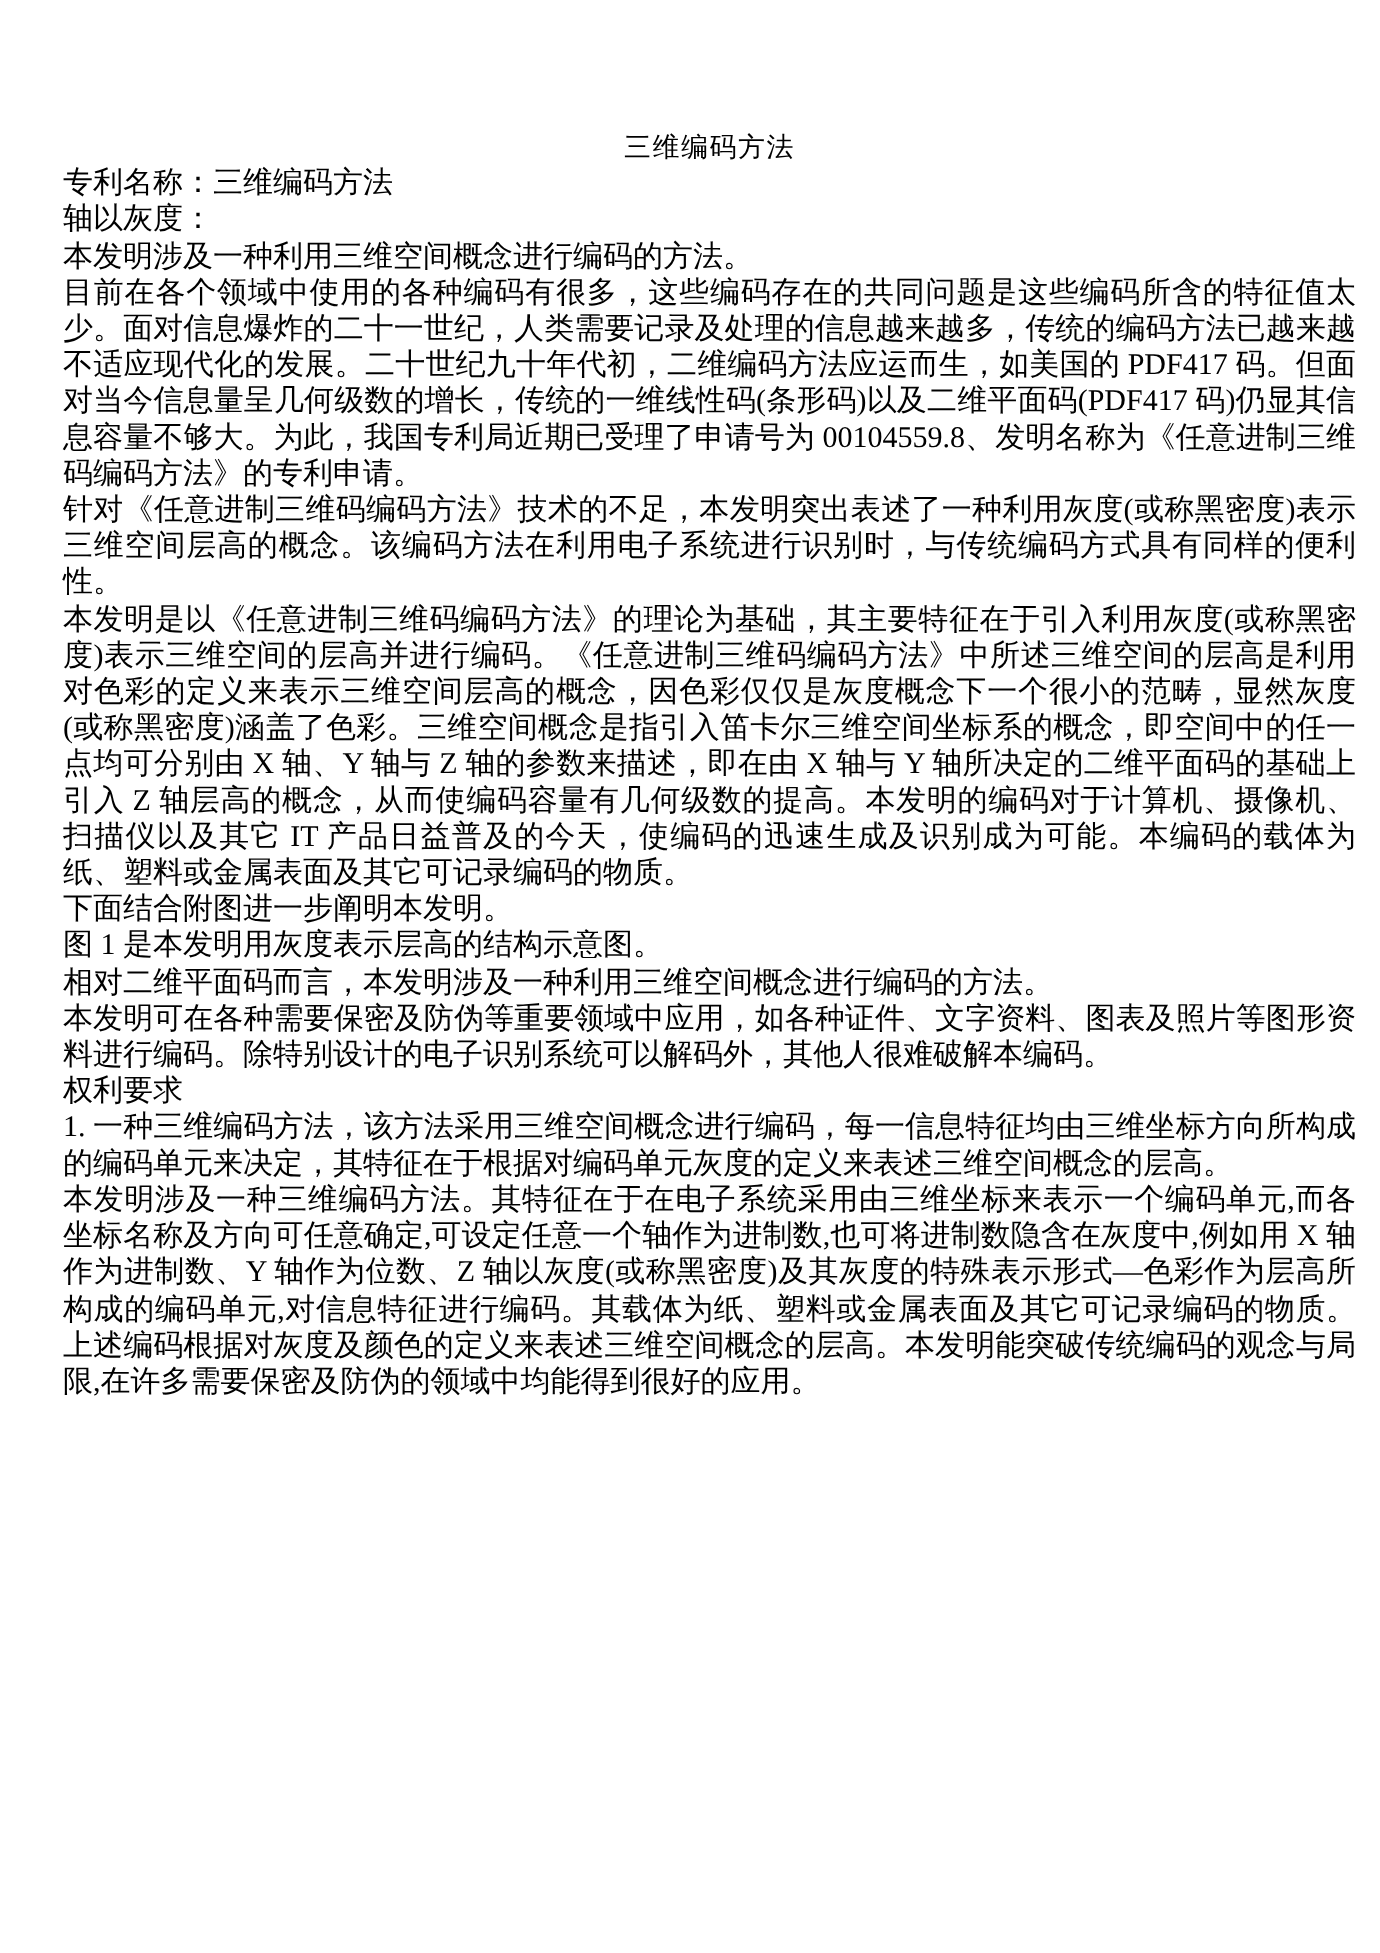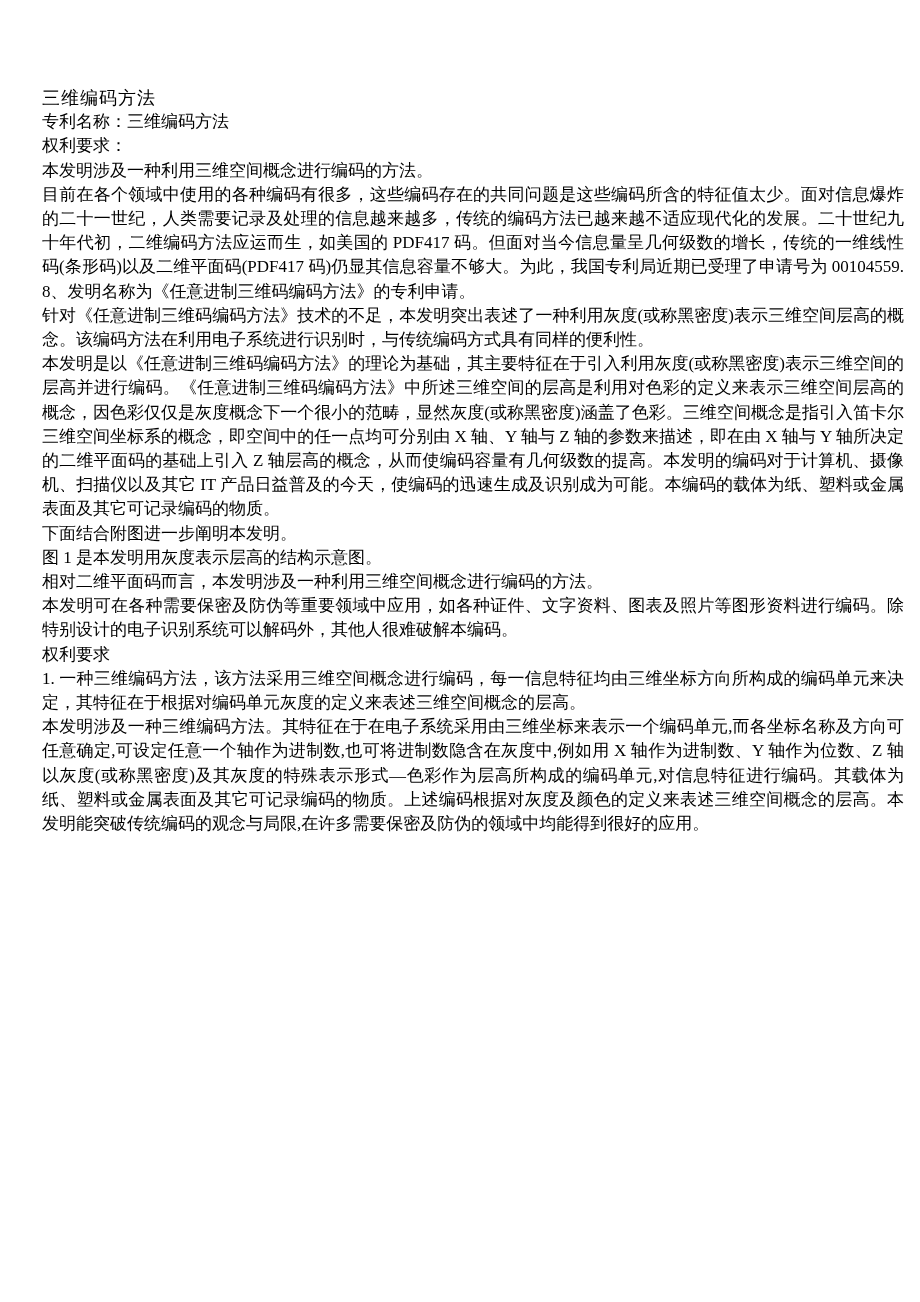--- a/index.html
+++ b/index.html
@@ -15,37 +15,38 @@
     font-family: "Liberation Serif", "DejaVu Serif", serif;
   }
   .page {
     box-sizing: border-box;
     width: 920px;
     padding: 86px 16px 0 42px;
   }
   .doc-title {
     font-size: 18px;
     line-height: 24.2px;
+    text-align: center;
     letter-spacing: 1px;
   }
   .ln {
     margin: 0;
-    font-size: 17px;
+    font-size: 20px;
     line-height: 24.2px;
     text-align: justify;
     word-break: break-all;
   }
 </style>
 </head>
 <body>
 
 <div class="page">
   <div class="doc-title">三维编码方法</div>
   <p class="ln">专利名称：三维编码方法</p>
-  <p class="ln">权利要求：</p>
+  <p class="ln">轴以灰度：</p>
   <p class="ln">本发明涉及一种利用三维空间概念进行编码的方法。</p>
   <p class="ln">目前在各个领域中使用的各种编码有很多，这些编码存在的共同问题是这些编码所含的特征值太少。面对信息爆炸的二十一世纪，人类需要记录及处理的信息越来越多，传统的编码方法已越来越不适应现代化的发展。二十世纪九十年代初，二维编码方法应运而生，如美国的 PDF417 码。但面对当今信息量呈几何级数的增长，传统的一维线性码(条形码)以及二维平面码(PDF417 码)仍显其信息容量不够大。为此，我国专利局近期已受理了申请号为 00104559.8、发明名称为《任意进制三维码编码方法》的专利申请。</p>
   <p class="ln">针对《任意进制三维码编码方法》技术的不足，本发明突出表述了一种利用灰度(或称黑密度)表示三维空间层高的概念。该编码方法在利用电子系统进行识别时，与传统编码方式具有同样的便利性。</p>
   <p class="ln">本发明是以《任意进制三维码编码方法》的理论为基础，其主要特征在于引入利用灰度(或称黑密度)表示三维空间的层高并进行编码。《任意进制三维码编码方法》中所述三维空间的层高是利用对色彩的定义来表示三维空间层高的概念，因色彩仅仅是灰度概念下一个很小的范畴，显然灰度(或称黑密度)涵盖了色彩。三维空间概念是指引入笛卡尔三维空间坐标系的概念，即空间中的任一点均可分别由 X 轴、Y 轴与 Z 轴的参数来描述，即在由 X 轴与 Y 轴所决定的二维平面码的基础上引入 Z 轴层高的概念，从而使编码容量有几何级数的提高。本发明的编码对于计算机、摄像机、扫描仪以及其它 IT 产品日益普及的今天，使编码的迅速生成及识别成为可能。本编码的载体为纸、塑料或金属表面及其它可记录编码的物质。</p>
   <p class="ln">下面结合附图进一步阐明本发明。</p>
   <p class="ln">图 1 是本发明用灰度表示层高的结构示意图。</p>
   <p class="ln">相对二维平面码而言，本发明涉及一种利用三维空间概念进行编码的方法。</p>
   <p class="ln">本发明可在各种需要保密及防伪等重要领域中应用，如各种证件、文字资料、图表及照片等图形资料进行编码。除特别设计的电子识别系统可以解码外，其他人很难破解本编码。</p>
   <p class="ln">权利要求</p>
   <p class="ln">1. 一种三维编码方法，该方法采用三维空间概念进行编码，每一信息特征均由三维坐标方向所构成的编码单元来决定，其特征在于根据对编码单元灰度的定义来表述三维空间概念的层高。</p>

